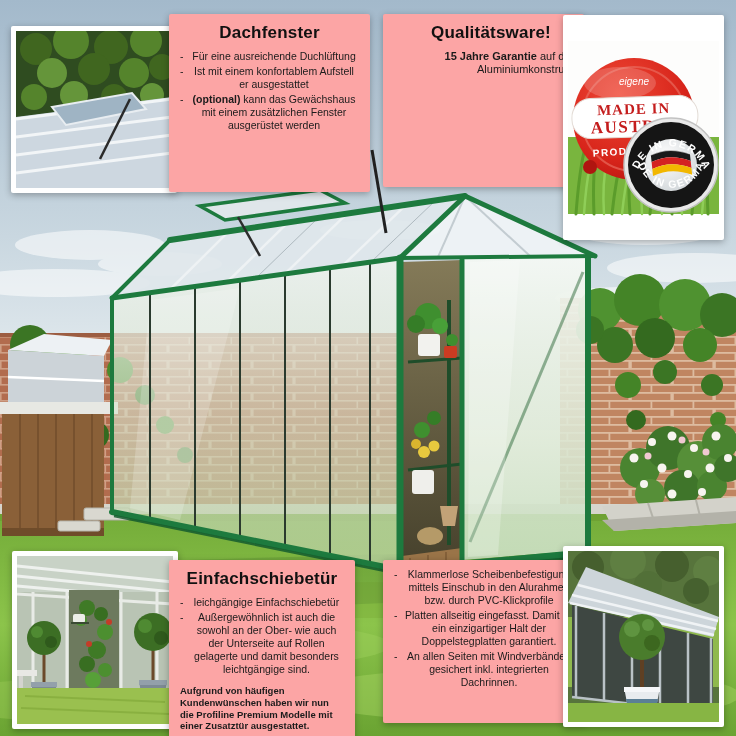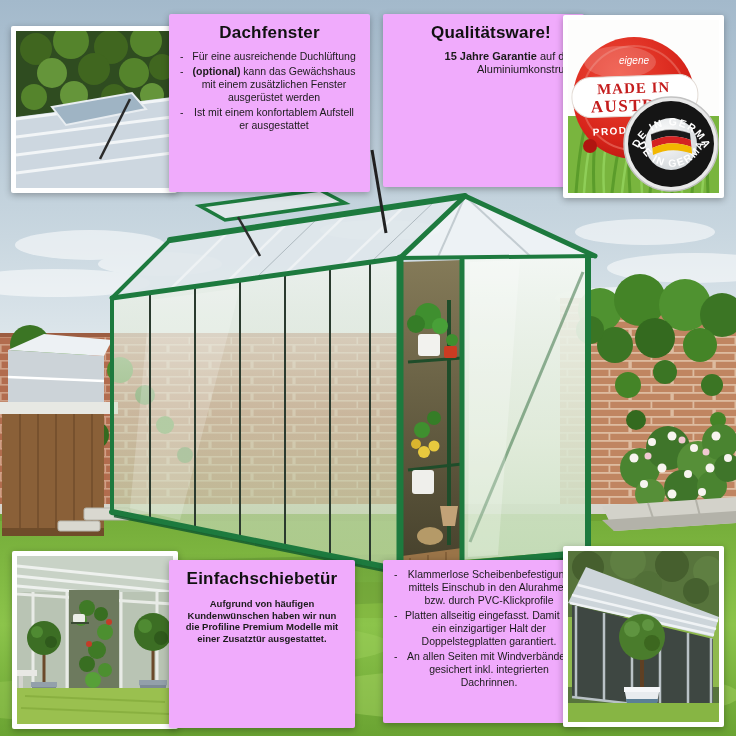--- a/index.html
+++ b/index.html
@@ -4,34 +4,34 @@
 <style>
   html,body{margin:0;padding:0;background:#ffffff;}
   .stage{
     position:relative;width:736px;height:736px;overflow:hidden;
     font-family:"Liberation Sans","DejaVu Sans",sans-serif;background:#fff;
   }
   .stage svg{display:block;}
   .scene{position:absolute;left:0;top:0;}
   
   .tcard{
-    position:absolute;background:#f0abfc;border-radius:2px;
+    position:absolute;background:#fca5a5;border-radius:2px;
     box-shadow:0 2px 7px rgba(0,0,0,.30);
     padding:8px 11px 8px 11px;box-sizing:border-box;color:#1b1b1b;
   }
   .tcard h2{
     margin:2px 0 7px 0;font-size:17px;line-height:1.1;font-weight:bold;
     text-align:center;color:#111;letter-spacing:.2px;
   }
   .bullets{font-size:10.5px;line-height:1.24;text-align:center;}
   .bullet{position:relative;padding-left:9px;margin:0 0 2px 0;}
   .bullet::before{content:"-";position:absolute;left:0;top:0;}
   .warranty{margin-top:7px;text-align:right;font-size:11px;line-height:1.22;}
   .wline{margin:0;}
-  .footnote{margin-top:9px;text-align:center;font-size:9.5px;font-weight:bold;line-height:1.25;}
+  .footnote{margin-top:9px;text-align:left;font-size:9.5px;font-weight:bold;line-height:1.25;}
   
   .pcard{
     position:absolute;background:#fff;padding:5px;box-sizing:border-box;
     box-shadow:0 2px 7px rgba(0,0,0,.30);border-radius:2px;
   }
   .pcard svg{width:100%;height:100%;}
 </style>
 </head>
 <body>
 
@@ -311,33 +311,33 @@
       </g>
       <polygon points="36,76 116,62 130,78 50,94" fill="#9fb4c4" stroke="#e8edf1" stroke-width="2"></polygon>
       <line x1="114" y1="68" x2="84" y2="128" stroke="#2a2a2a" stroke-width="2.5"></line>
     </svg>
   </div>
 
   <div class="tcard" style="left:169px;top:14px;width:201px;min-height:178px;">
     <h2>Dachfenster</h2>
     <div class="bullets">
       <div class="bullet"><b></b><span>Für eine ausreichende Duchlüftung</span></div>
+      <div class="bullet"><b></b><span>Ist mit einem konfortablem Aufstell er ausgestattet</span></div>
       <div class="bullet"><b>(optional)</b><span> kann das Gewächshaus mit einem zusätzlichen Fenster ausgerüstet werden</span></div>
-      <div class="bullet"><b></b><span>Ist mit einem konfortablem Aufstell er ausgestattet</span></div>
     </div>
   </div>
 
   <div class="tcard" style="left:383px;top:14px;width:201px;min-height:173px;padding-left:26px;">
     <h2>Qualitätsware!</h2>
     <div class="warranty">
       <div class="wline"><b>15 Jahre Garantie</b><span> auf die Aluminiumkonstrukt</span></div>
     </div>
   </div>
 
-  <div class="pcard" style="left:563px;top:15px;width:161px;height:183px;">
+  <div class="pcard" style="left:563px;top:15px;width:161px;height:225px;">
     <svg viewBox="0 0 151 173">
       <defs>
         <radialGradient id="sealG" cx=".38" cy=".3" r=".9">
           <stop offset="0" stop-color="#ef4836"></stop>
           <stop offset=".6" stop-color="#d7241a"></stop>
           <stop offset="1" stop-color="#a80f0c"></stop>
         </radialGradient>
         <radialGradient id="gInnerG" cx=".4" cy=".35" r=".9">
           <stop offset="0" stop-color="#ffffff"></stop>
           <stop offset="1" stop-color="#c6ccd0"></stop>
@@ -457,20 +457,24 @@
         <line x1="8" y1="140" x2="148" y2="146"></line>
           <line x1="4" y1="152" x2="152" y2="158"></line>
       </g>
       <rect x="0" y="114" width="20" height="6" fill="#e8e8e4"></rect>
       <rect x="2" y="120" width="4" height="12" fill="#d4d4cf"></rect>
     </svg>
   </div>
 
   <div class="tcard" style="left:169px;top:560px;width:186px;min-height:168px;">
     <h2>Einfachschiebetür</h2>
+    <div class="bullets">
+      <div class="bullet"><b></b><span>leichgängige Einfachschiebetür</span></div>
+      <div class="bullet"><b></b><span>Außergewöhnlich ist auch die sowohl an der Ober- wie auch der Unterseite auf Rollen gelagerte und damit besonders leichtgängige sind.</span></div>
+    </div>
     <div class="footnote">Aufgrund von häufigen Kundenwünschen haben wir nun die Profiline Premium Modelle mit einer Zusatztür ausgestattet.</div>
   </div>
 
   <div class="tcard" style="left:383px;top:560px;width:203px;min-height:163px;">
     <div class="bullets">
       <div class="bullet"><b></b><span>Klammerlose Scheibenbefestigung mittels Einschub in den Alurahmen bzw. durch PVC-Klickprofile</span></div>
       <div class="bullet"><b></b><span>Platten allseitig eingefasst. Damit ist ein einzigartiger Halt der Doppelstegplatten garantiert.</span></div>
       <div class="bullet"><b></b><span>An allen Seiten mit Windverbänden gesichert inkl. integrierten Dachrinnen.</span></div>
     </div>
   </div>

